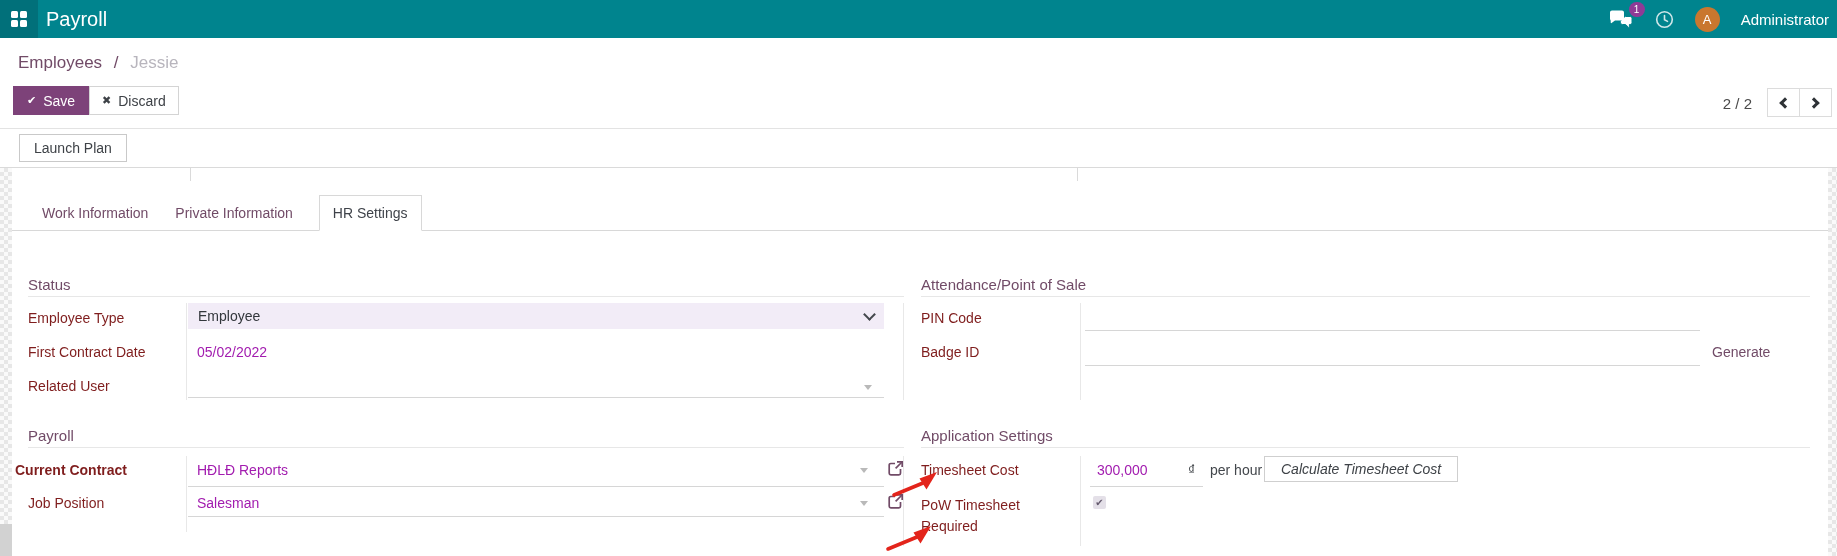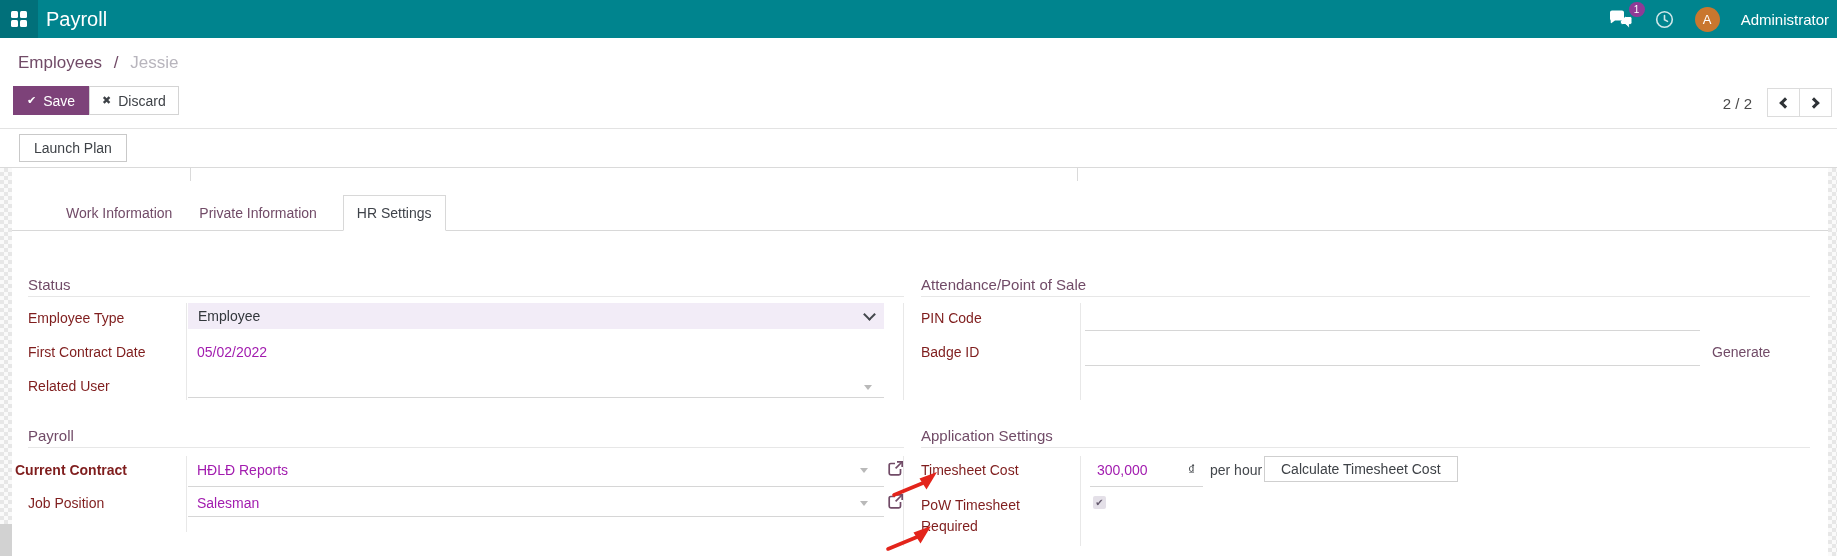--- a/index.html
+++ b/index.html
@@ -49,21 +49,21 @@
   .edge-pattern{position:absolute;top:168px;height:388px;background-color:#fafafa;
     background-image:linear-gradient(45deg,#e7e7e7 25%,transparent 25%,transparent 75%,#e7e7e7 75%),
                      linear-gradient(45deg,#e7e7e7 25%,transparent 25%,transparent 75%,#e7e7e7 75%);
     background-size:8px 8px;background-position:0 0,4px 4px;}
   .edge-left{left:0;width:12px;}
   .edge-right{left:1828px;width:9px;}
   .edge-thumb{position:absolute;left:0;top:524px;width:12px;height:32px;background:#d2d2d2;cursor:pointer;}
 
   
   .notebook-line{position:absolute;left:12px;top:230px;width:1816px;height:1px;background:#d8d8d8;z-index:1;}
-  .tabs{position:absolute;left:0;top:195px;width:1837px;height:36px;display:flex;padding-left:66px;box-sizing:border-box;z-index:2;}
+  .tabs{position:absolute;left:0;top:195px;width:1837px;height:36px;display:flex;padding-left:42px;box-sizing:border-box;z-index:2;}
   .tab{display:flex;align-items:center;margin-right:27px;font-size:14px;color:#714B67;cursor:pointer;white-space:nowrap;}
   .tab.active{background:#fff;border:1px solid #d8d8d8;border-bottom:1px solid #fff;color:#3f434a;padding:0 13px;margin-left:-1px;}
 
   
   .sec-title{position:absolute;font-size:15px;color:#714B67;white-space:nowrap;}
   #t-status{left:28px;top:276px;} #t-payroll{left:28px;top:427px;}
   #t-att{left:921px;top:276px;}   #t-app{left:921px;top:427px;}
   .sec-rule{position:absolute;height:1px;background:#e7e7e7;}
   #r-status{left:28px;top:296px;width:876px;} #r-payroll{left:28px;top:447px;width:876px;}
   #r-att{left:921px;top:296px;width:889px;}   #r-app{left:921px;top:447px;width:889px;}
@@ -94,21 +94,21 @@
   #u-ru{left:188px;top:397px;width:696px;} #u-cc{left:188px;top:486px;width:696px;}
   #u-jp{left:188px;top:516px;width:696px;} #u-pin{left:1085px;top:330px;width:615px;}
   #u-badge{left:1085px;top:365px;width:615px;} #u-tc{left:1090px;top:486px;width:113px;}
 
   .caret{position:absolute;width:0;height:0;border-left:4px solid transparent;border-right:4px solid transparent;border-top:5px solid #b9b9b9;cursor:pointer;}
   #c-ru{left:864px;top:385px;} #c-cc{left:860px;top:468px;} #c-jp{left:860px;top:501px;}
 
   .extlink{position:absolute;width:17px;height:17px;color:#714B67;cursor:pointer;}
   #x-cc{left:887px;top:460px;} #x-jp{left:887px;top:493px;}
 
-  .btn-calc{position:absolute;left:1264px;top:456px;height:18px;padding:12px 16px;border:1px solid #cfcfcf;z-index:3;}
+  .btn-calc{position:absolute;left:1264px;top:456px;height:18px;padding:12px 16px;border:1px solid #cfcfcf;z-index:3;font-style:italic;}
   .link-generate{position:absolute;left:1712px;top:344px;font-size:14px;color:#714B67;cursor:pointer;}
   .cbx{position:absolute;left:1093px;top:496px;width:13px;height:13px;background:#e4e0e8;border-radius:2px;display:flex;align-items:center;justify-content:center;font-size:10px;color:#655a6e;cursor:pointer;}
 
   .arrow{position:absolute;z-index:6;}
   #arrow1{left:890px;top:469px;} #arrow2{left:884px;top:523px;}
 </style>
 </head>
 <body>
 
 <div class="page">

